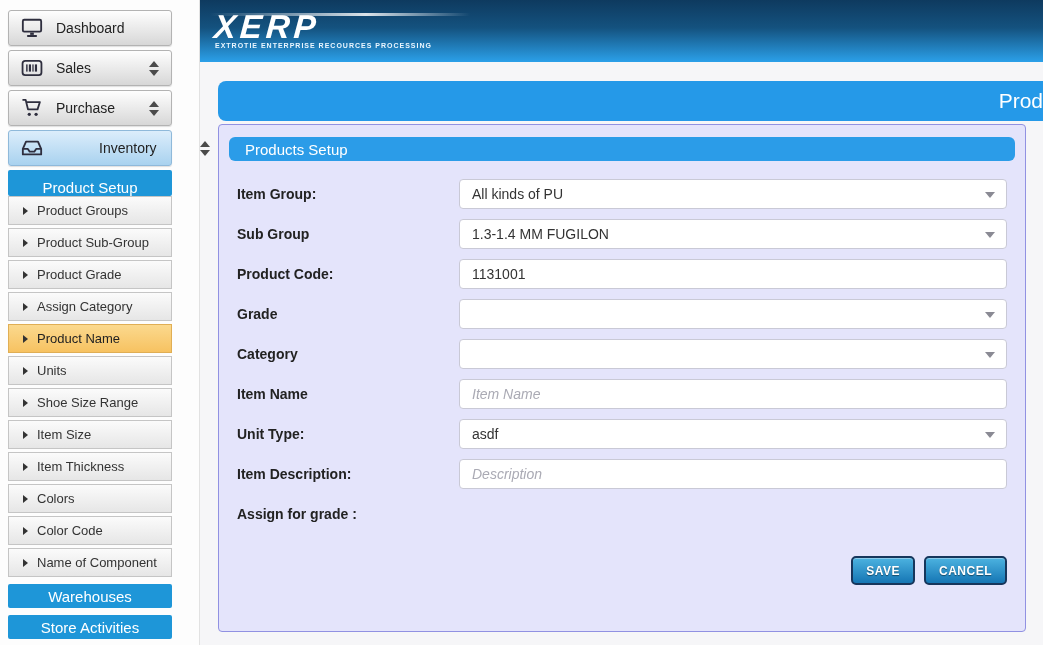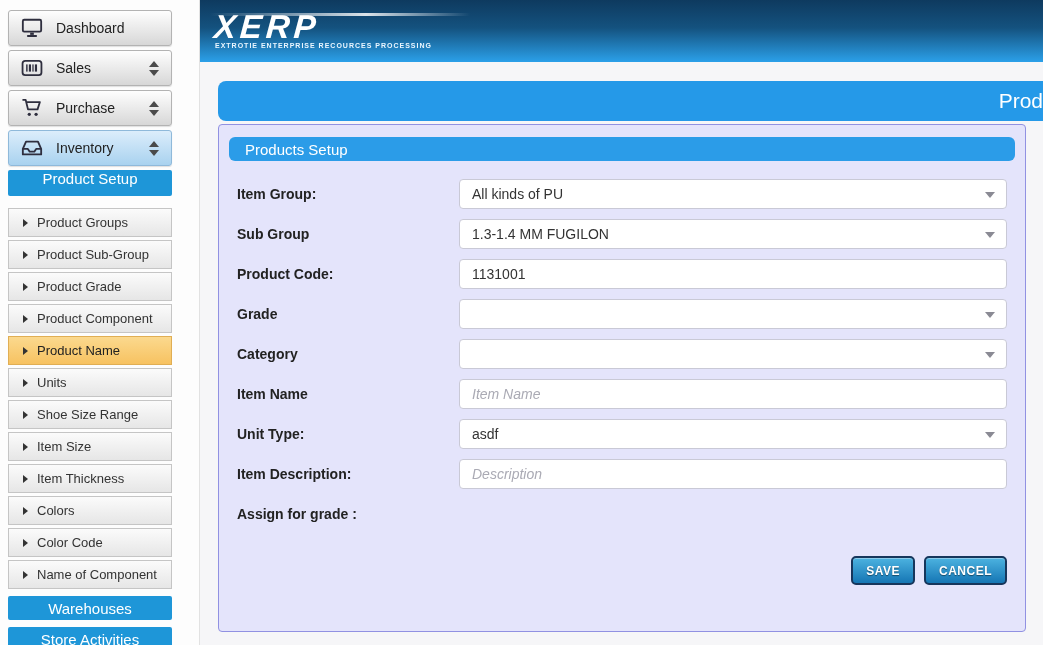--- a/index.html
+++ b/index.html
@@ -6,29 +6,29 @@
   html,body { width:1043px; height:645px; overflow:hidden; background:#f6f6f8;
               font-family:"Liberation Sans", sans-serif; }
 
   
   .sidebar { position:absolute; left:0; top:0; width:200px; height:645px;
              background:#fdfdfd; border-right:1px solid #e2e2e2; padding:10px 27px 0 8px; }
   .nav-btn { height:36px; margin-bottom:4px; display:flex; align-items:center;
              padding:0 12px; background:linear-gradient(#fefefe,#d7d7d7);
              border:1px solid #b3b3b3; border-radius:3px; cursor:pointer;
              box-shadow:0 1px 1px rgba(0,0,0,.12); }
-  .nav-btn.active { background:linear-gradient(#dcedfb,#a9d2ef); border-color:#8fb9da; }
+  .nav-btn.active { background:linear-gradient(#dcedfb,#a9d2ef); border-color:#8fb9da;gap:43px; }
   .nav-btn .ic { width:22px; height:20px; margin-right:13px; flex:0 0 auto; display:flex; align-items:center; }
   .nav-btn .lbl { font-size:14px; color:#222; }
   .sort-arrows { margin-left:auto; display:flex; flex-direction:column; gap:3px; }
   .tri-up   { width:0; height:0; border-left:5px solid transparent; border-right:5px solid transparent; border-bottom:6px solid #4a4a4a; }
   .tri-down { width:0; height:0; border-left:5px solid transparent; border-right:5px solid transparent; border-top:6px solid #4a4a4a; }
 
-  .section-bar { height:26px; margin:2px 0 12px 0; background:#1e96d8; border-radius:2px;
-                 color:#fff; font-size:15px; display:flex; align-items:flex-start; justify-content:center; cursor:pointer; }
+  .section-bar { height:26px; margin:2px 0 0 0; background:#1e96d8; border-radius:2px;
+                 color:#fff; font-size:15px; display:flex; align-items:flex-end; justify-content:center; cursor:pointer; }
   .sub-item { height:29px; margin-bottom:3px; display:flex; align-items:center; padding-left:14px;
               background:linear-gradient(#fbfbfb,#e6e6e6); border:1px solid #c5c5c5; cursor:pointer; }
   .sub-item .arr { width:0; height:0; border-top:4px solid transparent; border-bottom:4px solid transparent;
                    border-left:5px solid #333; margin-right:9px; }
   .sub-item .slbl { font-size:13px; color:#333; }
   .sub-item.active { background:linear-gradient(#fbd98e,#f7c261); border-color:#e0ae54; }
   .sub-item.active .slbl { font-weight:normal; color:#222; }
   .footer-btn { height:24px; margin-top:7px; background:#1e96d8; border-radius:2px; color:#fff;
                 font-size:15px; display:flex; align-items:center; justify-content:center; cursor:pointer; }
 
@@ -150,21 +150,21 @@
   <div class="sub-item">
     <span class="arr"></span>
     <span class="slbl">Product Sub-Group</span>
   </div>
   <div class="sub-item">
     <span class="arr"></span>
     <span class="slbl">Product Grade</span>
   </div>
   <div class="sub-item">
     <span class="arr"></span>
-    <span class="slbl">Product Component</span>
+    <span class="slbl">Assign Category</span>
   </div>
   <div class="sub-item active">
     <span class="arr"></span>
     <span class="slbl">Product Name</span>
   </div>
   <div class="sub-item">
     <span class="arr"></span>
     <span class="slbl">Units</span>
   </div>
   <div class="sub-item">

